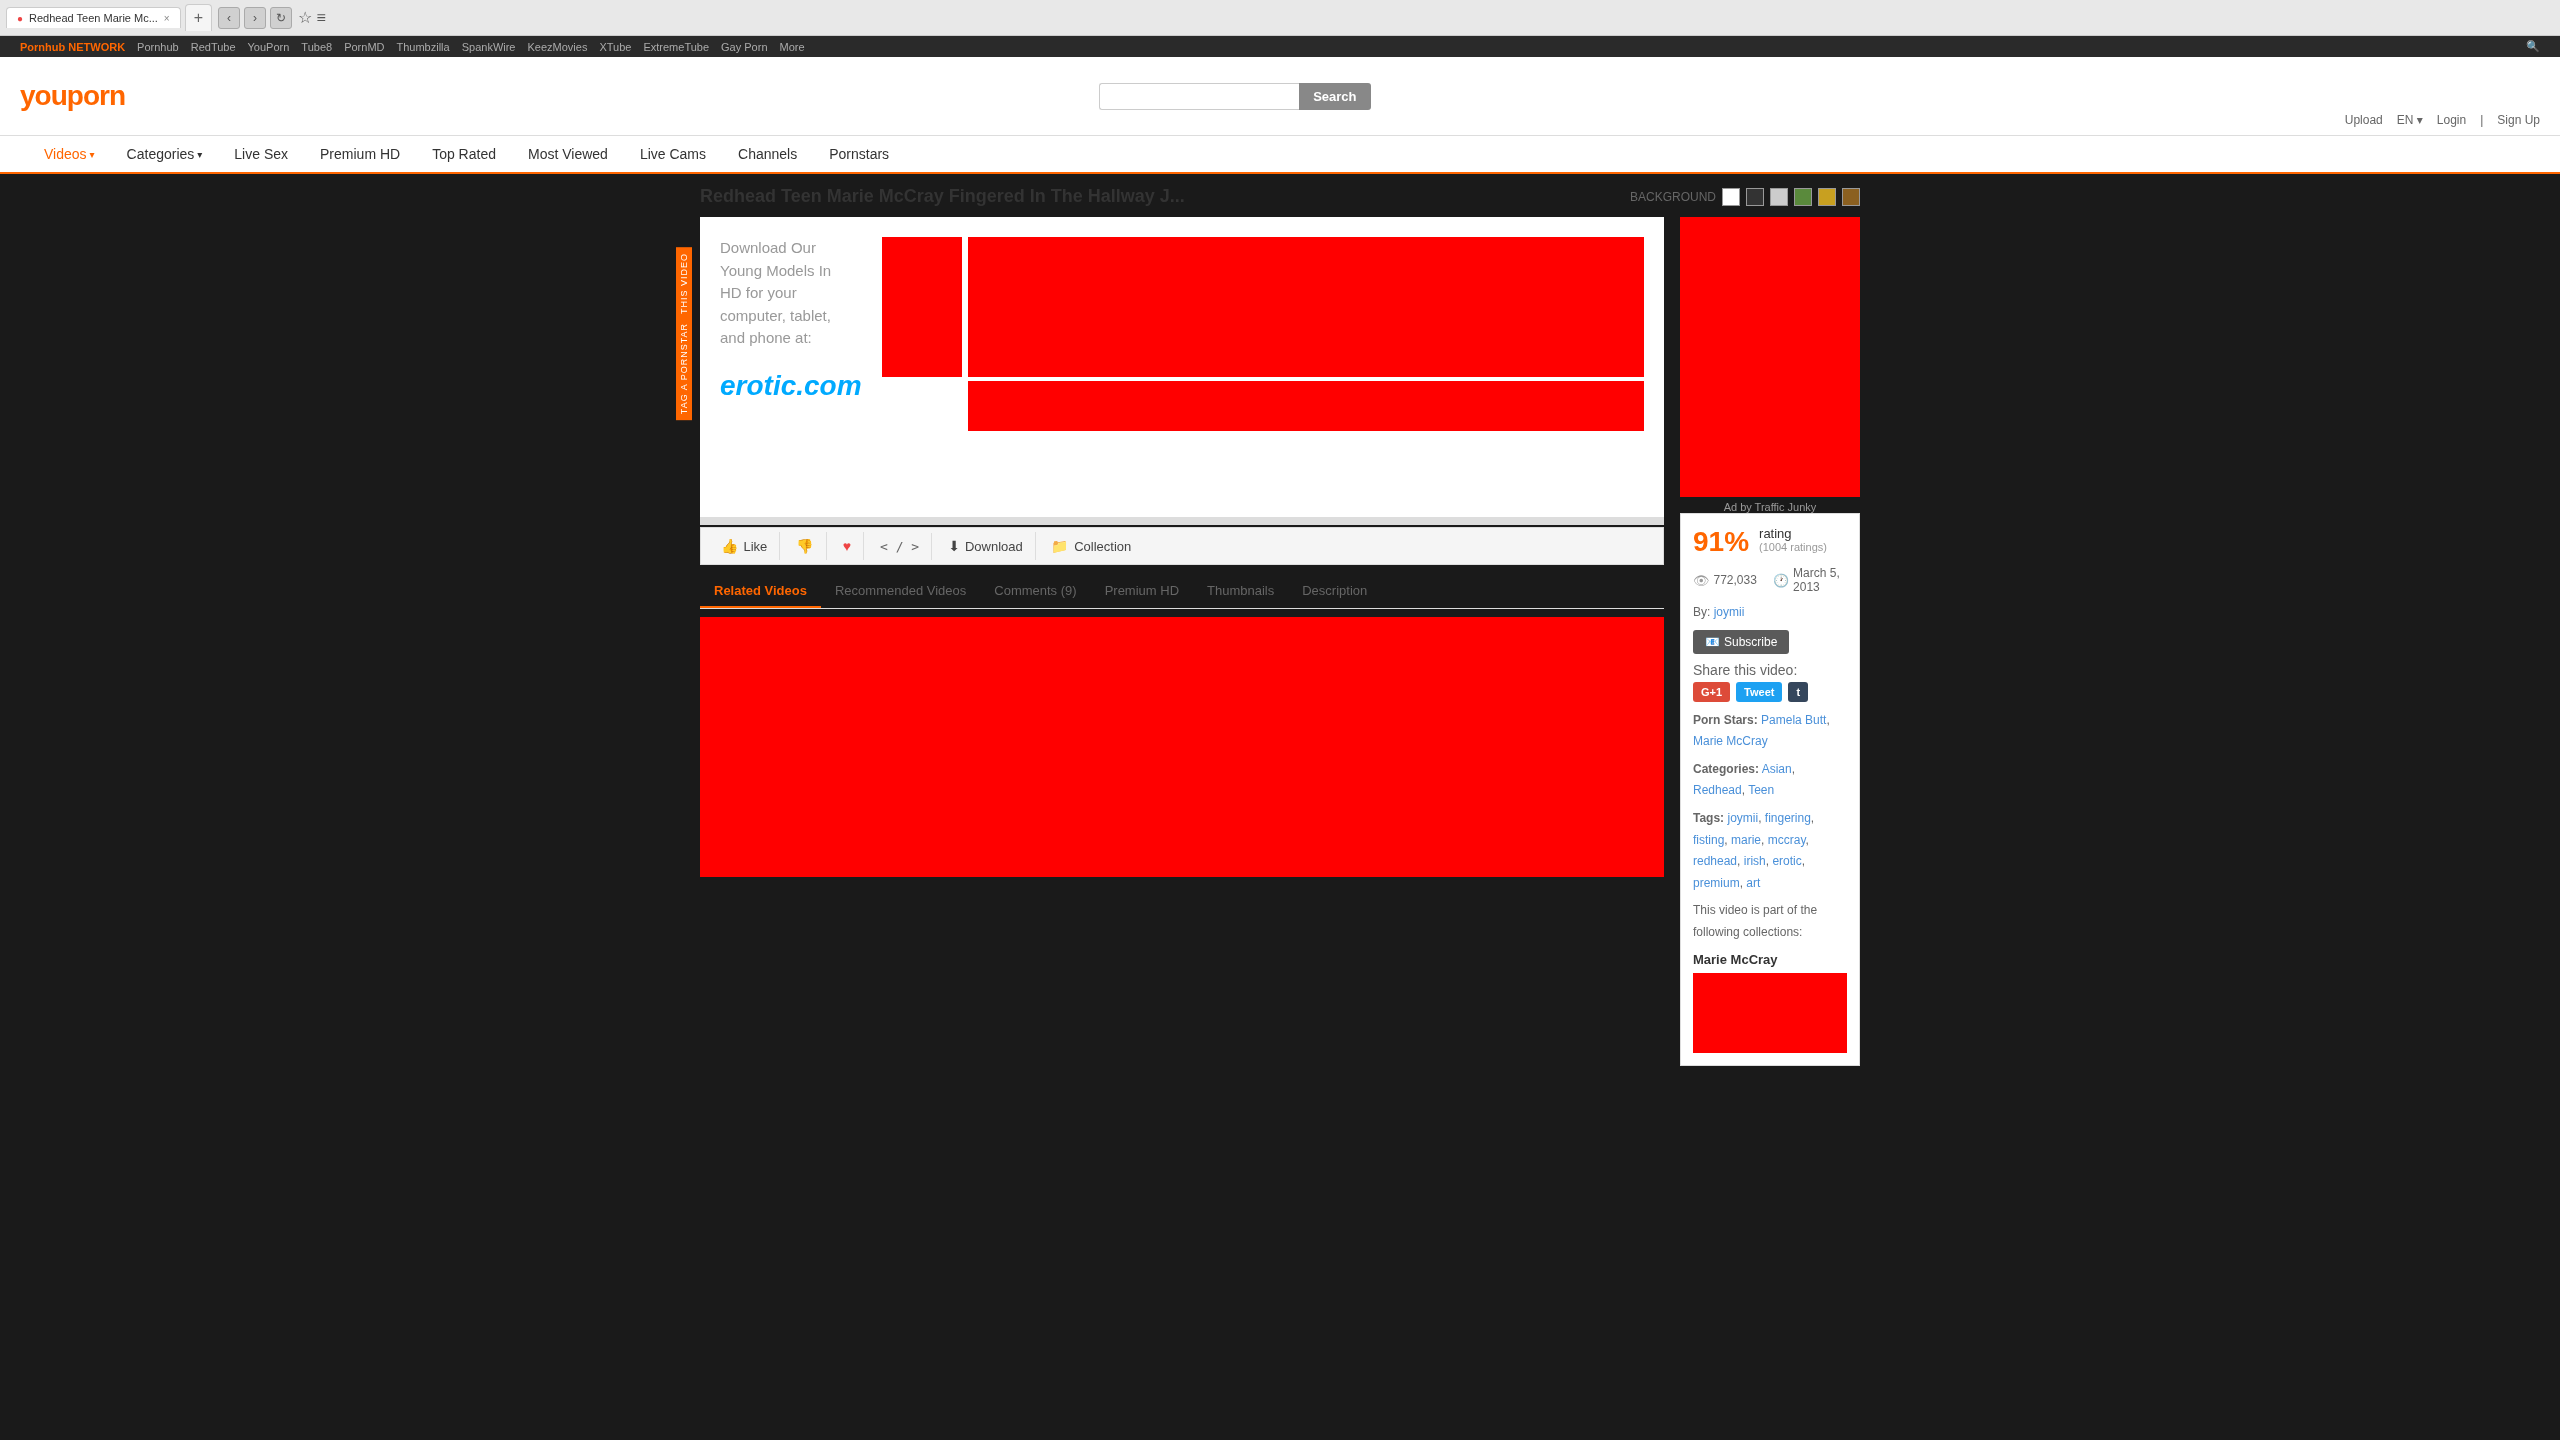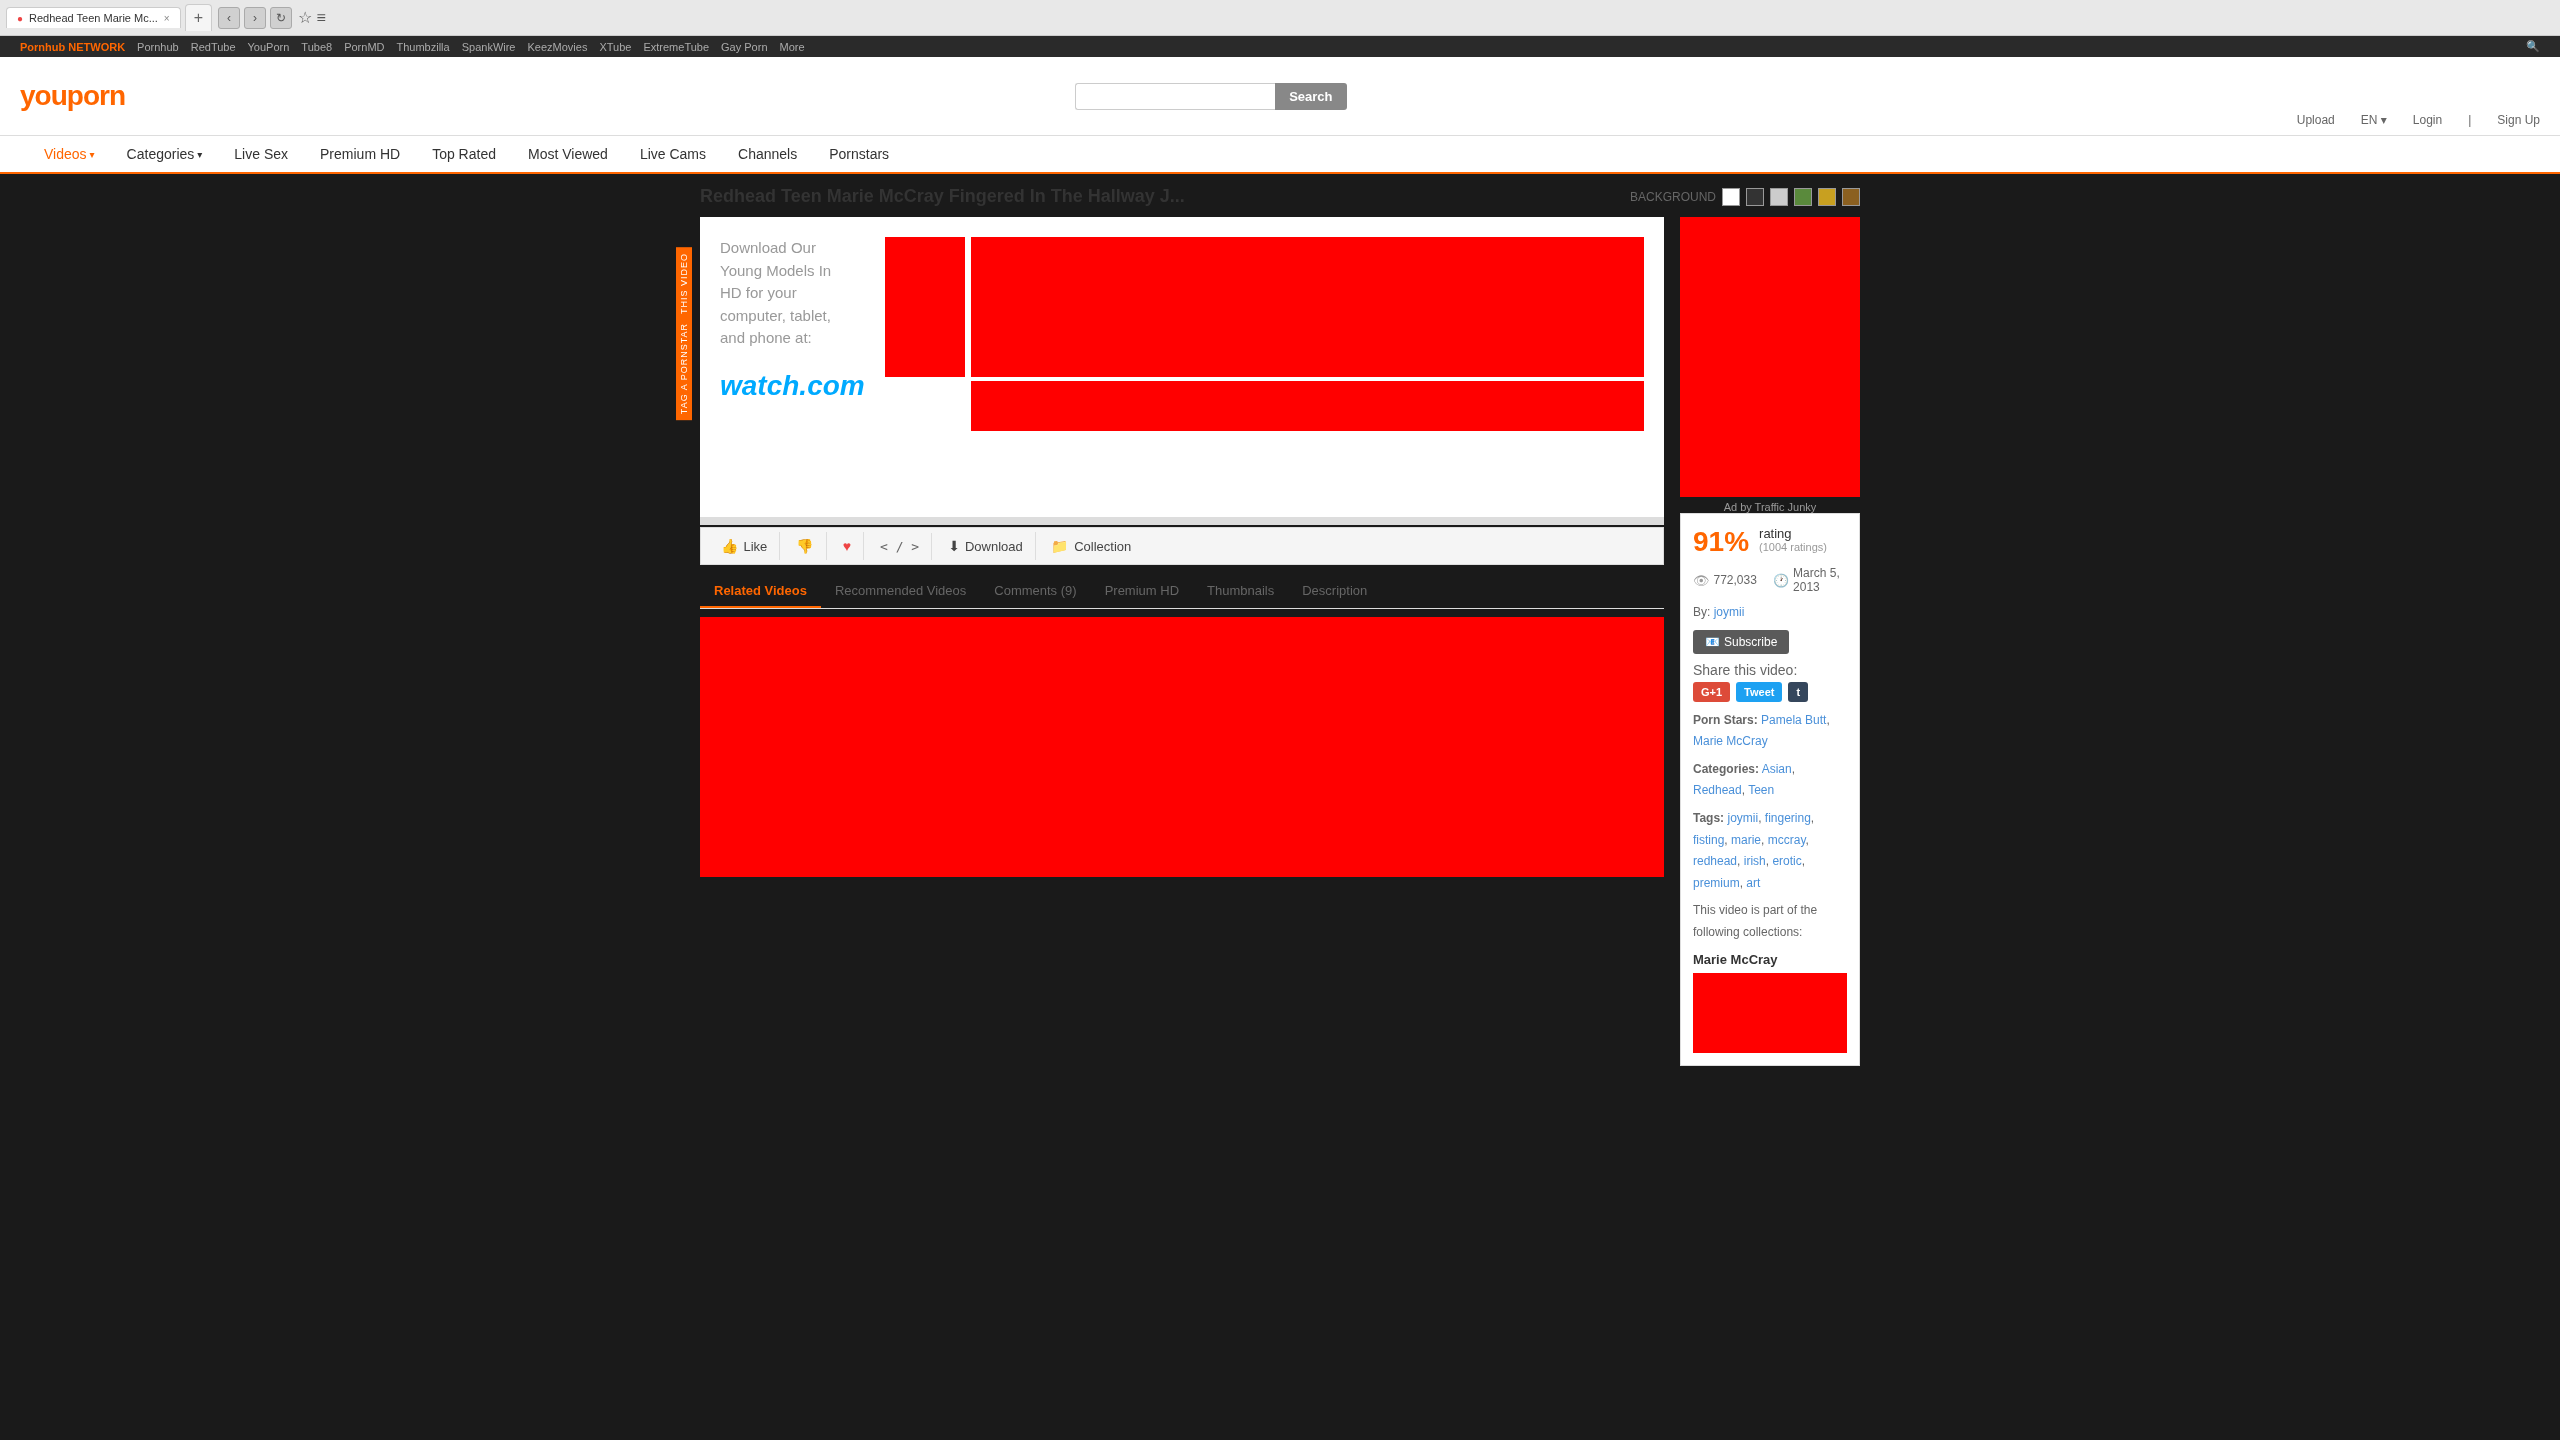--- a/index.html
+++ b/index.html
@@ -23,21 +23,21 @@
     .network-brand { color: #ff6600; font-weight: bold; font-size: 11px; }
     .network-search-icon { margin-left: auto; color: #aaa; }
 
     
     .site-header { background: #fff; padding: 8px 20px; display: flex; align-items: center; justify-content: space-between; border-bottom: 1px solid #ddd; }
     .site-logo { font-size: 28px; font-weight: 900; color: #333; letter-spacing: -1px; }
     .site-logo span { color: #ff6600; }
     .search-bar { display: flex; align-items: center; gap: 0; }
     .search-input { border: 1px solid #ccc; border-right: none; padding: 5px 12px; font-size: 13px; width: 200px; border-radius: 3px 0 0 3px; }
     .search-btn { background: #888; color: #fff; border: none; padding: 6px 14px; font-size: 13px; cursor: pointer; border-radius: 0 3px 3px 0; font-weight: bold; }
-    .header-actions { display: flex; align-items: center; gap: 26px; font-size: 12px; color: #666; margin-top: 48px; }
+    .header-actions { display: flex; align-items: center; gap: 14px; font-size: 12px; color: #666; margin-top: 48px; }
     .header-actions a { color: #666; text-decoration: none; }
     .lang-select { color: #666; cursor: pointer; }
 
     
     .main-nav { background: #fff; border-bottom: 2px solid #ff6600; padding: 0 28px; display: flex; align-items: flex-end; gap: 0; }
     .nav-item { padding: 10px 16px; font-size: 14px; color: #333; cursor: pointer; text-decoration: none; display: flex; align-items: center; gap: 3px; }
     .nav-item.active { color: #ff6600; }
     .nav-arrow { font-size: 10px; }
 
     
@@ -206,21 +206,21 @@
 
       <div class="video-wrapper">
 
         <div class="categorize-tab">CATEGORIZE THIS VIDEO</div>
         <div class="tag-pornstar-tab">TAG A PORNSTAR</div>
 
         <div class="video-container">
           <div class="video-ad-overlay">
             <div>
               <p class="ad-text">Download Our Young Models In HD for your computer, tablet, and phone at:</p>
-              <p class="ad-logo">watch.com</p>
+              <p class="ad-logo">erotic.com</p>
             </div>
             <div style="display:flex;gap:6px;flex:1;">
               <div style="display:flex;flex-direction:column;gap:4px;">
                 <div style="background:#ff0000;width:80px;height:140px;"></div>
               </div>
               <div style="display:flex;flex-direction:column;gap:4px;flex:1;">
                 <div style="background:#ff0000;width:100%;height:140px;"></div>
                 <div style="background:#ff0000;width:100%;height:50px;"></div>
               </div>
             </div>

